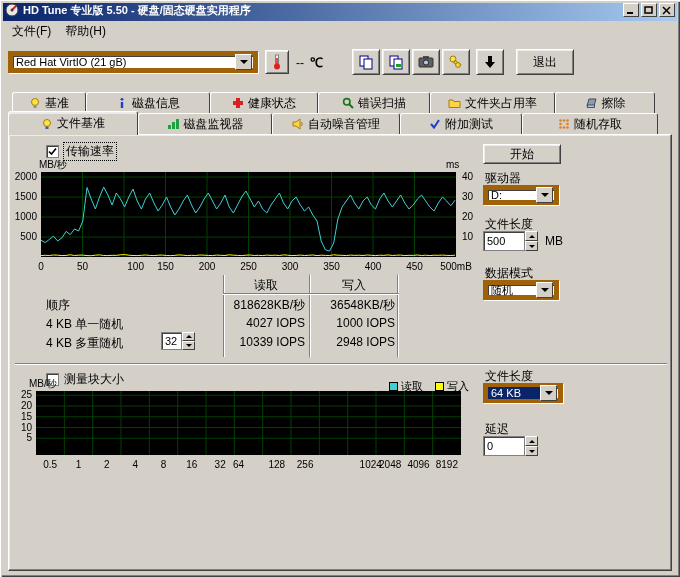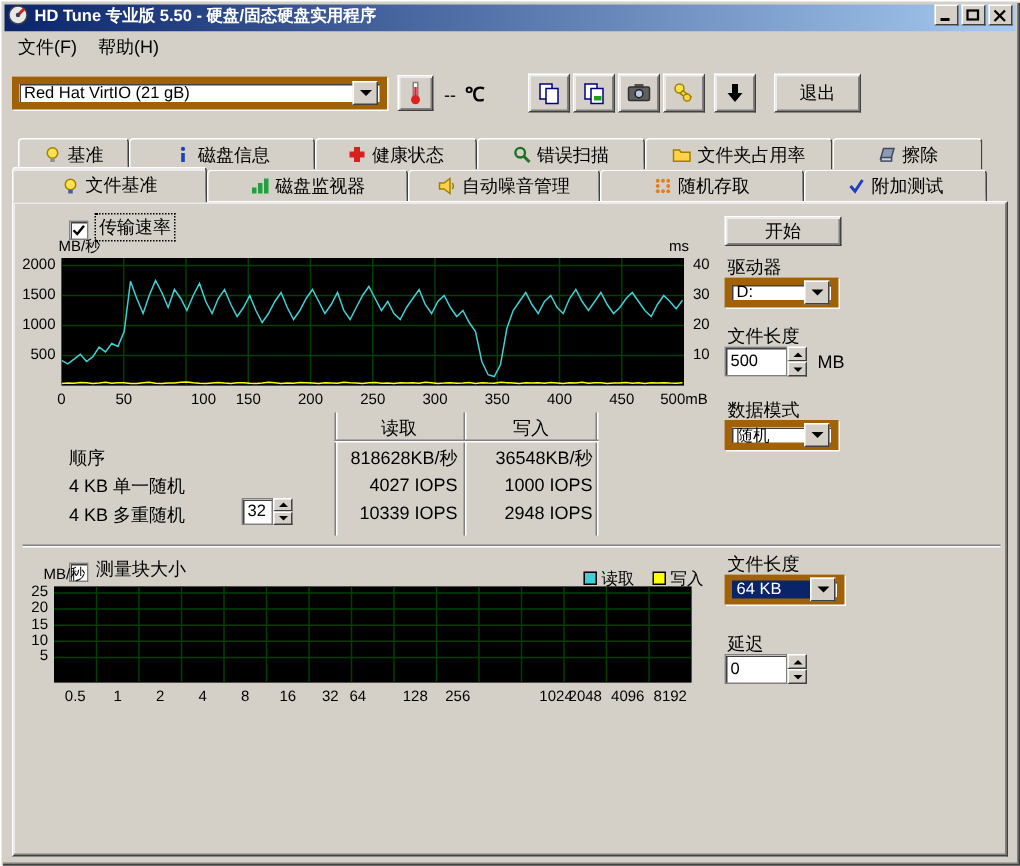--- a/index.html
+++ b/index.html
@@ -41,21 +41,21 @@
   .tab { height:21px; display:flex; align-items:center; justify-content:center; gap:4px;
          background:#d4d0c8; border-top:1px solid #ffffff; border-left:1px solid #ffffff;
          border-right:1px solid #404040; border-radius:3px 3px 0 0; font-size:12px; white-space:nowrap; }
   .tab.active { height:24px; margin-top:-2px; z-index:5; position:relative;
                 box-shadow: inset 0 2px 0 #ececec; }
   .panel { position:absolute; left:8px; top:134px; width:664px; height:437px; background:#d4d0c8;
            border-top:1px solid #ffffff; border-left:1px solid #ffffff;
            border-right:1px solid #404040; border-bottom:1px solid #404040;
            box-shadow: inset -1px -1px 0 #808080, inset 1px 1px 0 #ececec; }
   .panel > * { position:absolute; }
-  .check { display:flex; align-items:flex-end; gap:5px; }
+  .check { display:flex; align-items:center; gap:5px; }
   .checkbox { width:13px; height:13px; background:#fff; border:1px solid #808080;
               box-shadow: inset 1px 1px 0 #404040; display:flex; align-items:center; justify-content:center; }
   .focus-dotted { outline:1px dotted #000; padding:0 2px; }
   .chartwrap { background:#000; }
   .chartwrap svg { display:block; }
   .tick { position:absolute; font-size:10px; color:#000; line-height:12px; }
   .vline { width:2px; border-left:1px solid #808080; border-right:1px solid #ffffff; }
   .hline { height:2px; border-top:1px solid #808080; border-bottom:1px solid #ffffff; }
   .rt-label { font-size:12px; }
   .cellr { text-align:right; font-size:12px; }
@@ -211,38 +211,38 @@
         </svg>
       <span>磁盘监视器</span>
     </div>
     <div class="tab" style="width:128px;">
       <svg width="12" height="12" viewBox="0 0 12 12">
           <polygon points="1,4 4,4 8,1 8,11 4,8 1,8" fill="#ffd24a" stroke="#a08000"></polygon>
           <path d="M9.5 4 Q11 6 9.5 8" fill="none" stroke="#a08000"></path>
         </svg>
       <span>自动噪音管理</span>
     </div>
+    <div class="tab" style="width:122px;">
+      <svg width="12" height="12" viewBox="0 0 12 12">
+          <polyline points="2,6 5,9.5 10,2" fill="none" stroke="#2040c0" stroke-width="2"></polyline>
+        </svg>
+      <span>附加测试</span>
+    </div>
     <div class="tab" style="width:136px;">
       <svg width="12" height="12" viewBox="0 0 12 12">
           <circle cx="2.5" cy="2.5" r="1.3" fill="#e08020"></circle>
           <circle cx="6" cy="2.5" r="1.3" fill="#e08020"></circle>
           <circle cx="9.5" cy="2.5" r="1.3" fill="#e08020"></circle>
           <circle cx="2.5" cy="6" r="1.3" fill="#e08020"></circle>
           <circle cx="9.5" cy="6" r="1.3" fill="#e08020"></circle>
           <circle cx="2.5" cy="9.5" r="1.3" fill="#e08020"></circle>
           <circle cx="6" cy="9.5" r="1.3" fill="#e08020"></circle>
           <circle cx="9.5" cy="9.5" r="1.3" fill="#e08020"></circle>
         </svg>
       <span>随机存取</span>
-    </div>
-    <div class="tab" style="width:122px;">
-      <svg width="12" height="12" viewBox="0 0 12 12">
-          <polyline points="2,6 5,9.5 10,2" fill="none" stroke="#2040c0" stroke-width="2"></polyline>
-        </svg>
-      <span>附加测试</span>
     </div>
   </div>
 
   <div class="panel">
 
     <label class="check" style="left:37px; top:8px;">
       <span class="checkbox">
         <svg width="9" height="9" viewBox="0 0 9 9">
             <polyline points="1,4.5 3.5,7 8,1.5" fill="none" stroke="#000" stroke-width="1.6"></polyline>
           </svg>

